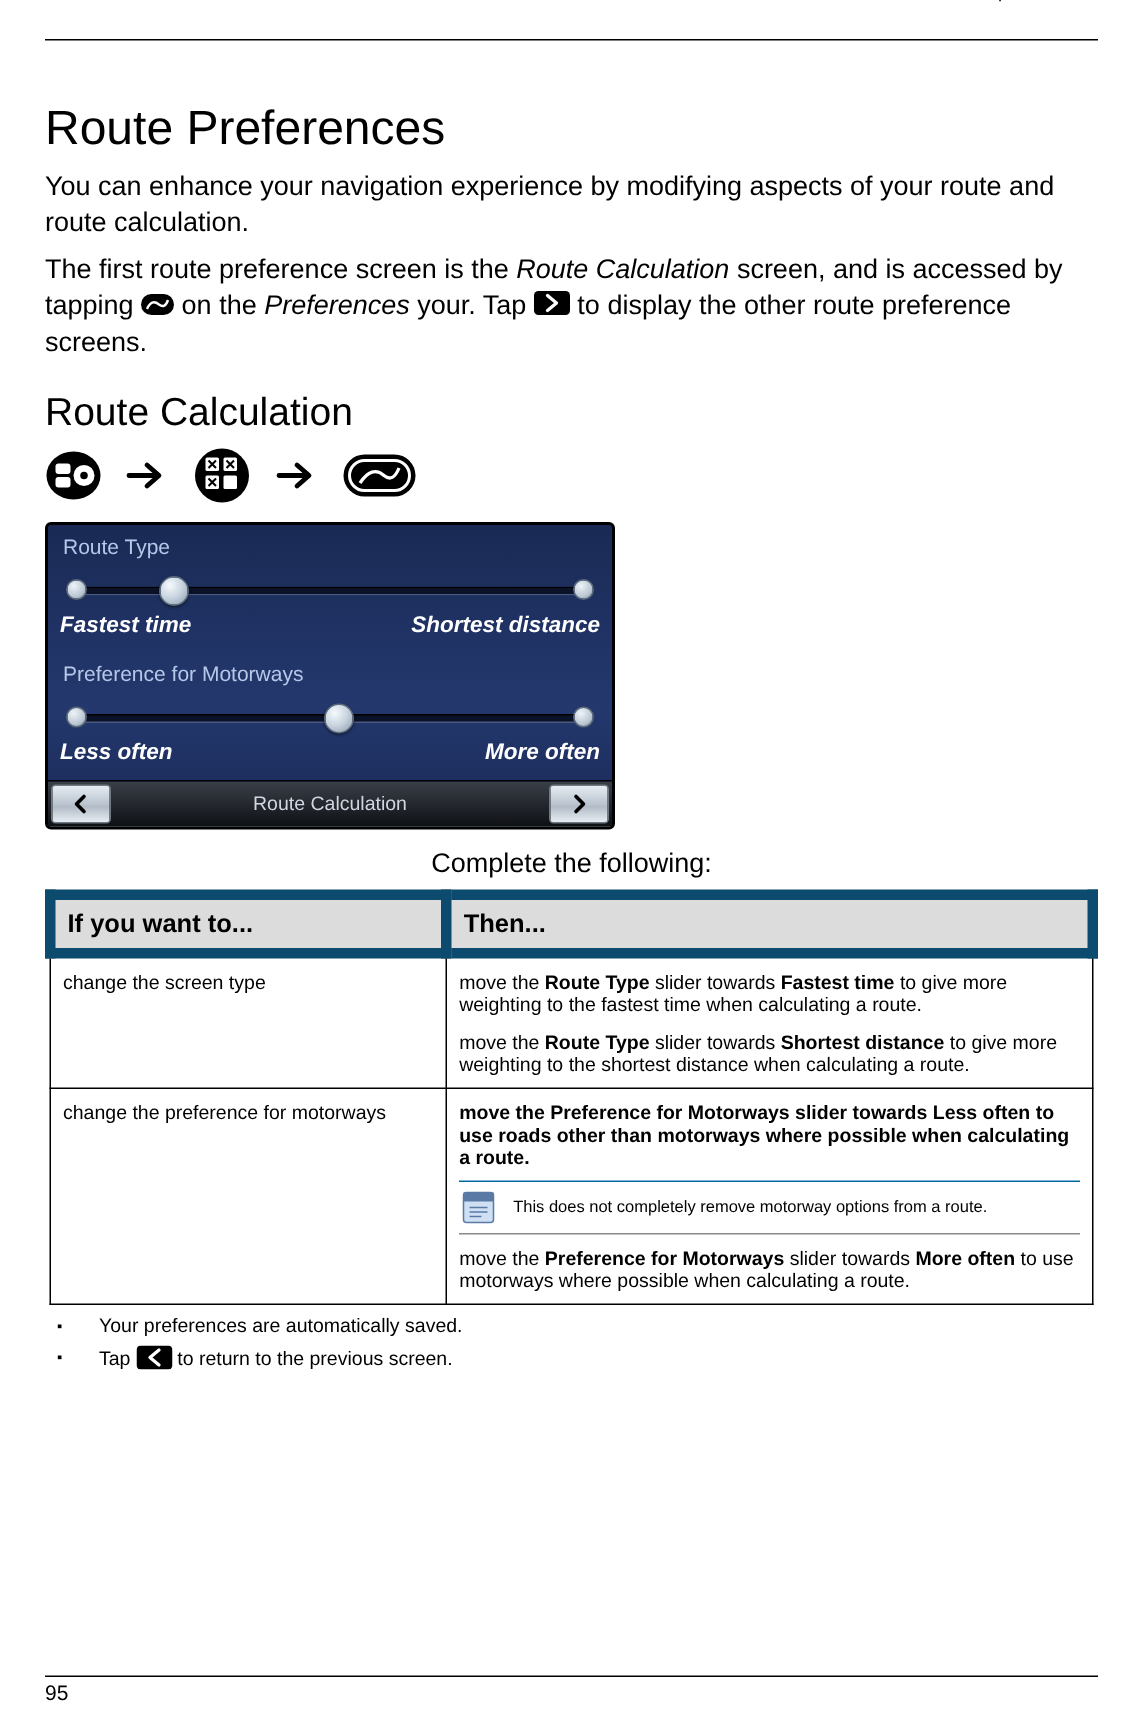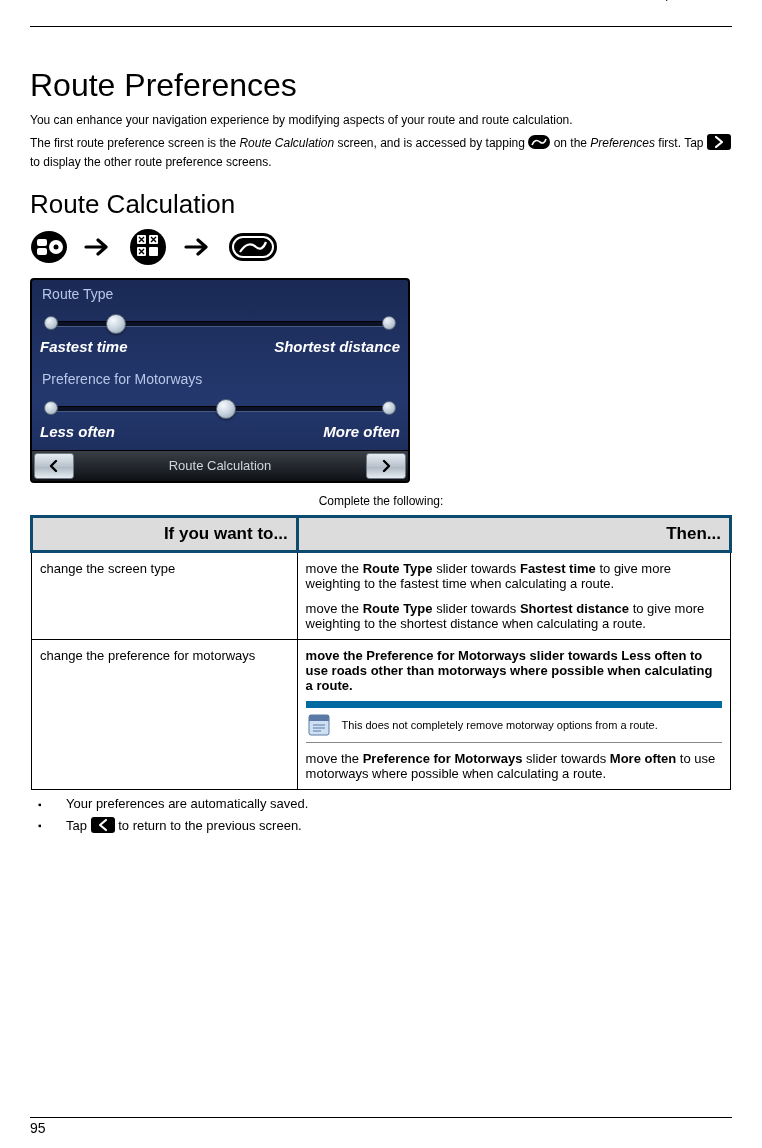--- a/index.html
+++ b/index.html
@@ -34,21 +34,21 @@
     font-weight: normal;
   }
   .clear { clear: both; }
   h1.main-title {
     font-family: Verdana, Geneva, sans-serif;
     font-size: 32px;
     font-weight: normal;
     margin: 40px 0 8px 0;
   }
   p.body {
-    font-size: 12px;
+    font-size: 18px;
     line-height: 1.35;
     margin: 6px 0;
   }
   h2.sub-title {
     font-family: Verdana, Geneva, sans-serif;
     font-size: 26px;
     font-weight: normal;
     margin: 18px 0 8px 0;
   }
   .inline-icon {
@@ -153,33 +153,33 @@
     justify-content: center;
   }
   table.instruction {
     border-collapse: collapse;
     width: 100%;
     margin-top: 6px;
     font-size: 13px;
   }
   table.instruction th {
     background: #dcdcdc;
-    text-align: right;
+    text-align: left;
     font-size: 17px;
     font-weight: bold;
     padding: 6px 8px;
-    border: 3px solid #0c4a6e;
+    border: 7px solid #0c4a6e;
   }
   table.instruction td {
     border: 1px solid #000;
     padding: 8px 8px;
     vertical-align: top;
   }
   .note-row {
-    border-top: 7px solid #0369a1;
+    border-top: 1px solid #0369a1;
     border-bottom: 1px solid #888;
     margin: 8px 0;
     padding: 4px 0;
     display: flex;
     align-items: center;
     gap: 10px;
     font-size: 11px;
   }
   .note-icon svg { display: block; }
   ul.bullets {
@@ -231,21 +231,21 @@
   <h1 class="main-title">Route Preferences</h1>
 
   <p class="body">You can enhance your navigation experience by modifying aspects of your route and route calculation.</p>
 
   <p class="body">
     <span>The first route preference screen is the </span><i>Route Calculation</i><span> screen, and is accessed by tapping </span><span class="inline-icon">
       <svg width="22" height="14" viewBox="0 0 22 14">
           <rect x="0" y="0" width="22" height="14" rx="7" fill="#000"></rect>
           <path d="M4 10 Q 7 3 12 7 Q 16 10 18 4" stroke="#fff" stroke-width="1.6" fill="none"></path>
         </svg>
-    </span><span> on the </span><i>Preferences</i><span> first. Tap </span><span class="inline-icon">
+    </span><span> on the </span><i>Preferences</i><span> your. Tap </span><span class="inline-icon">
       <svg width="24" height="16" viewBox="0 0 24 16">
           <rect x="0" y="0" width="24" height="16" rx="3" fill="#000"></rect>
           <path d="M9 3 L15 8 L9 13" stroke="#fff" stroke-width="2.2" fill="none" stroke-linecap="round" stroke-linejoin="round"></path>
         </svg>
     </span><span> to display the other route preference screens.</span>
   </p>
 
   <h2 class="sub-title">Route Calculation</h2>
 
   <div class="nav-icons">

